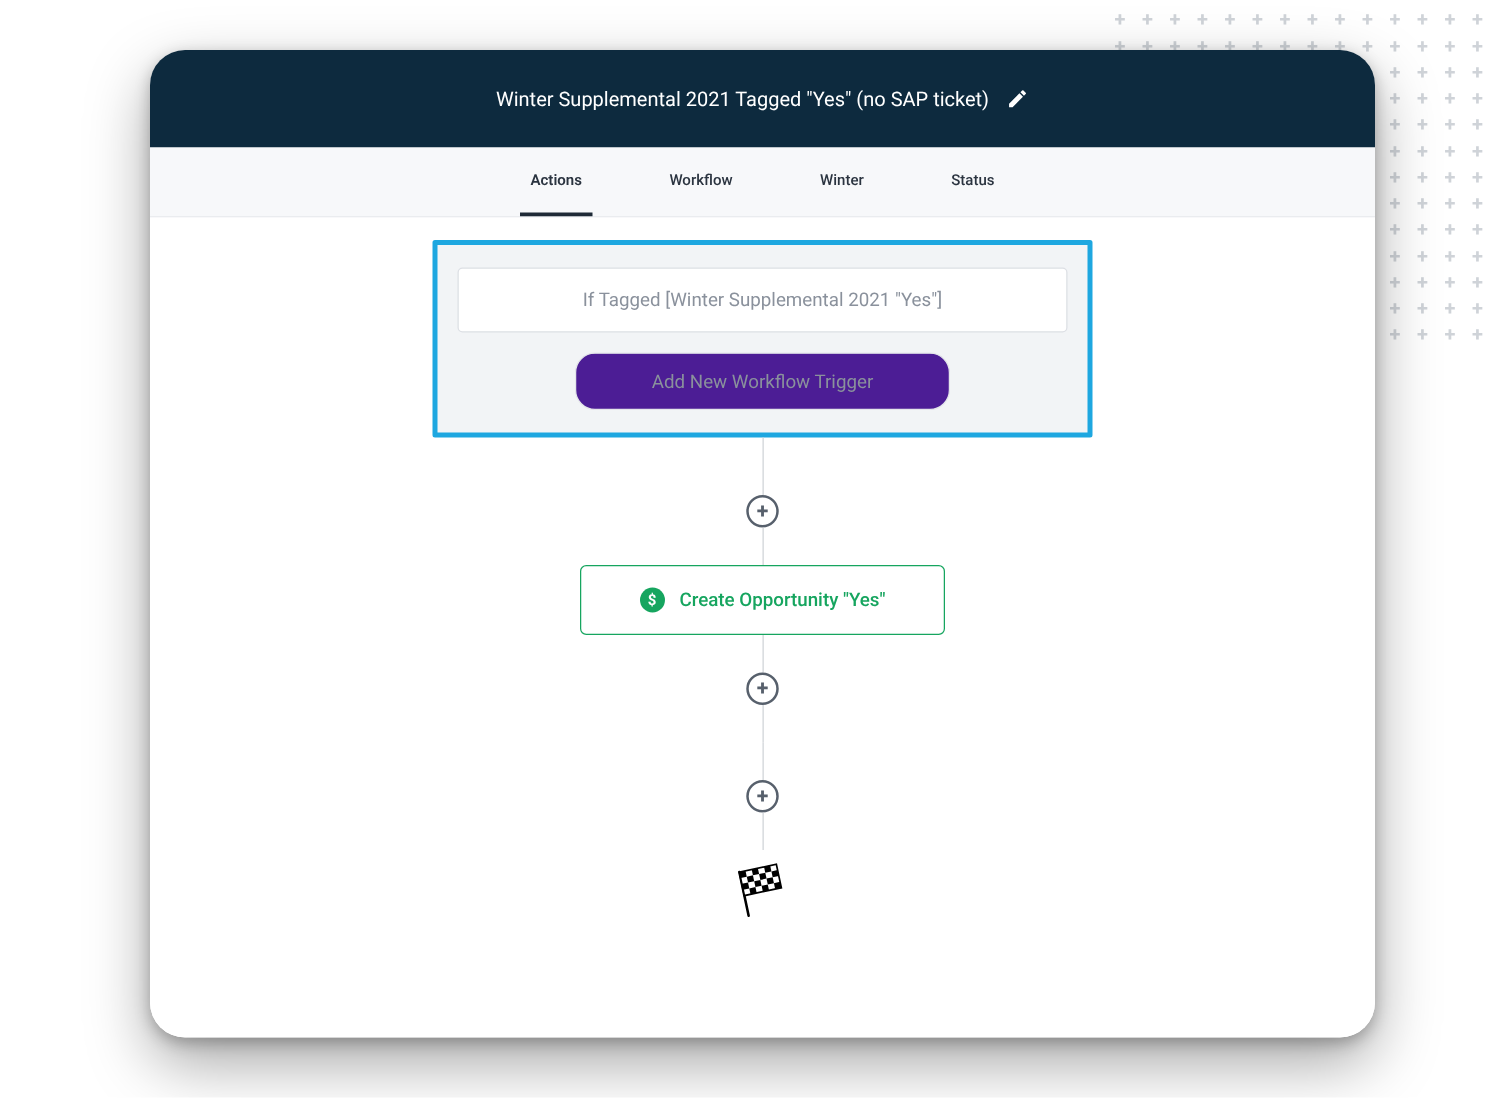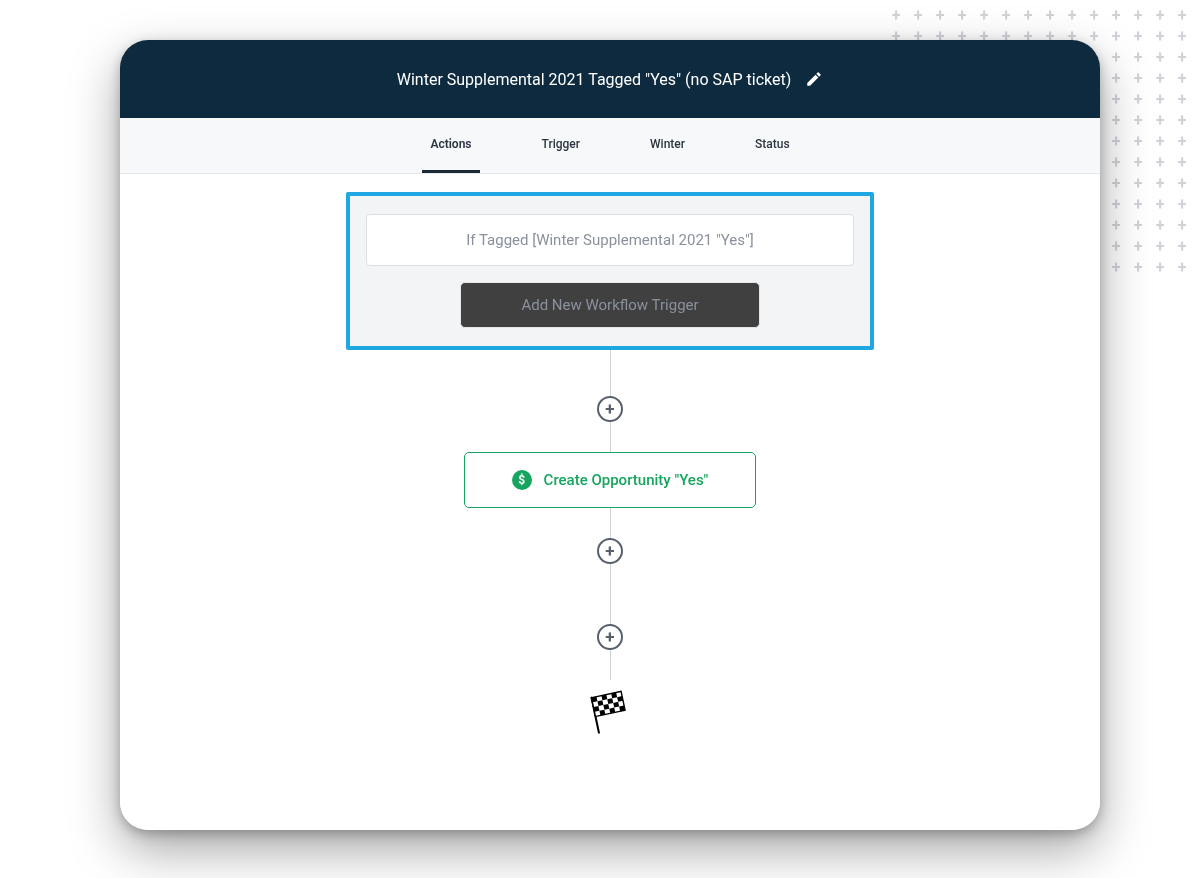--- a/index.html
+++ b/index.html
@@ -114,23 +114,23 @@
     height: 52px;
     display: flex;
     align-items: center;
     justify-content: center;
     color: #8a919c;
     font-size: 15px;
     cursor: pointer;
   }
   .add-trigger {
     width: 300px;
-    background: #404040;
+    background: #4c1d95;
     border: 1px solid #e4e6ea;
-    border-radius: 5px;
+    border-radius: 16px;
     height: 46px;
     display: flex;
     align-items: center;
     justify-content: center;
     color: #8a919c;
     font-size: 15px;
     cursor: pointer;
   }
   .connector {
     width: 1px;
@@ -393,21 +393,21 @@
     <span>Winter Supplemental 2021 Tagged "Yes" (no SAP ticket)</span>
     <span class="edit-icon">
       <svg viewBox="0 0 24 24" width="18" height="18" fill="currentColor">
           <path d="M3 17.25V21h3.75l11.06-11.06-3.75-3.75L3 17.25zM20.71 7.04a1 1 0 0 0 0-1.41l-2.34-2.34a1 1 0 0 0-1.41 0l-1.83 1.83 3.75 3.75 1.83-1.83z"></path>
         </svg>
     </span>
   </div>
 
   <div class="tabnav">
     <div class="tab active">Actions</div>
-    <div class="tab">Trigger</div>
+    <div class="tab">Workflow</div>
     <div class="tab">Winter</div>
     <div class="tab">Status</div>
   </div>
 
   <div class="canvas">
 
     <div class="trigger-block">
       <div class="trigger-condition">If Tagged [Winter Supplemental 2021 "Yes"]</div>
       <div class="add-trigger">Add New Workflow Trigger</div>
     </div>

